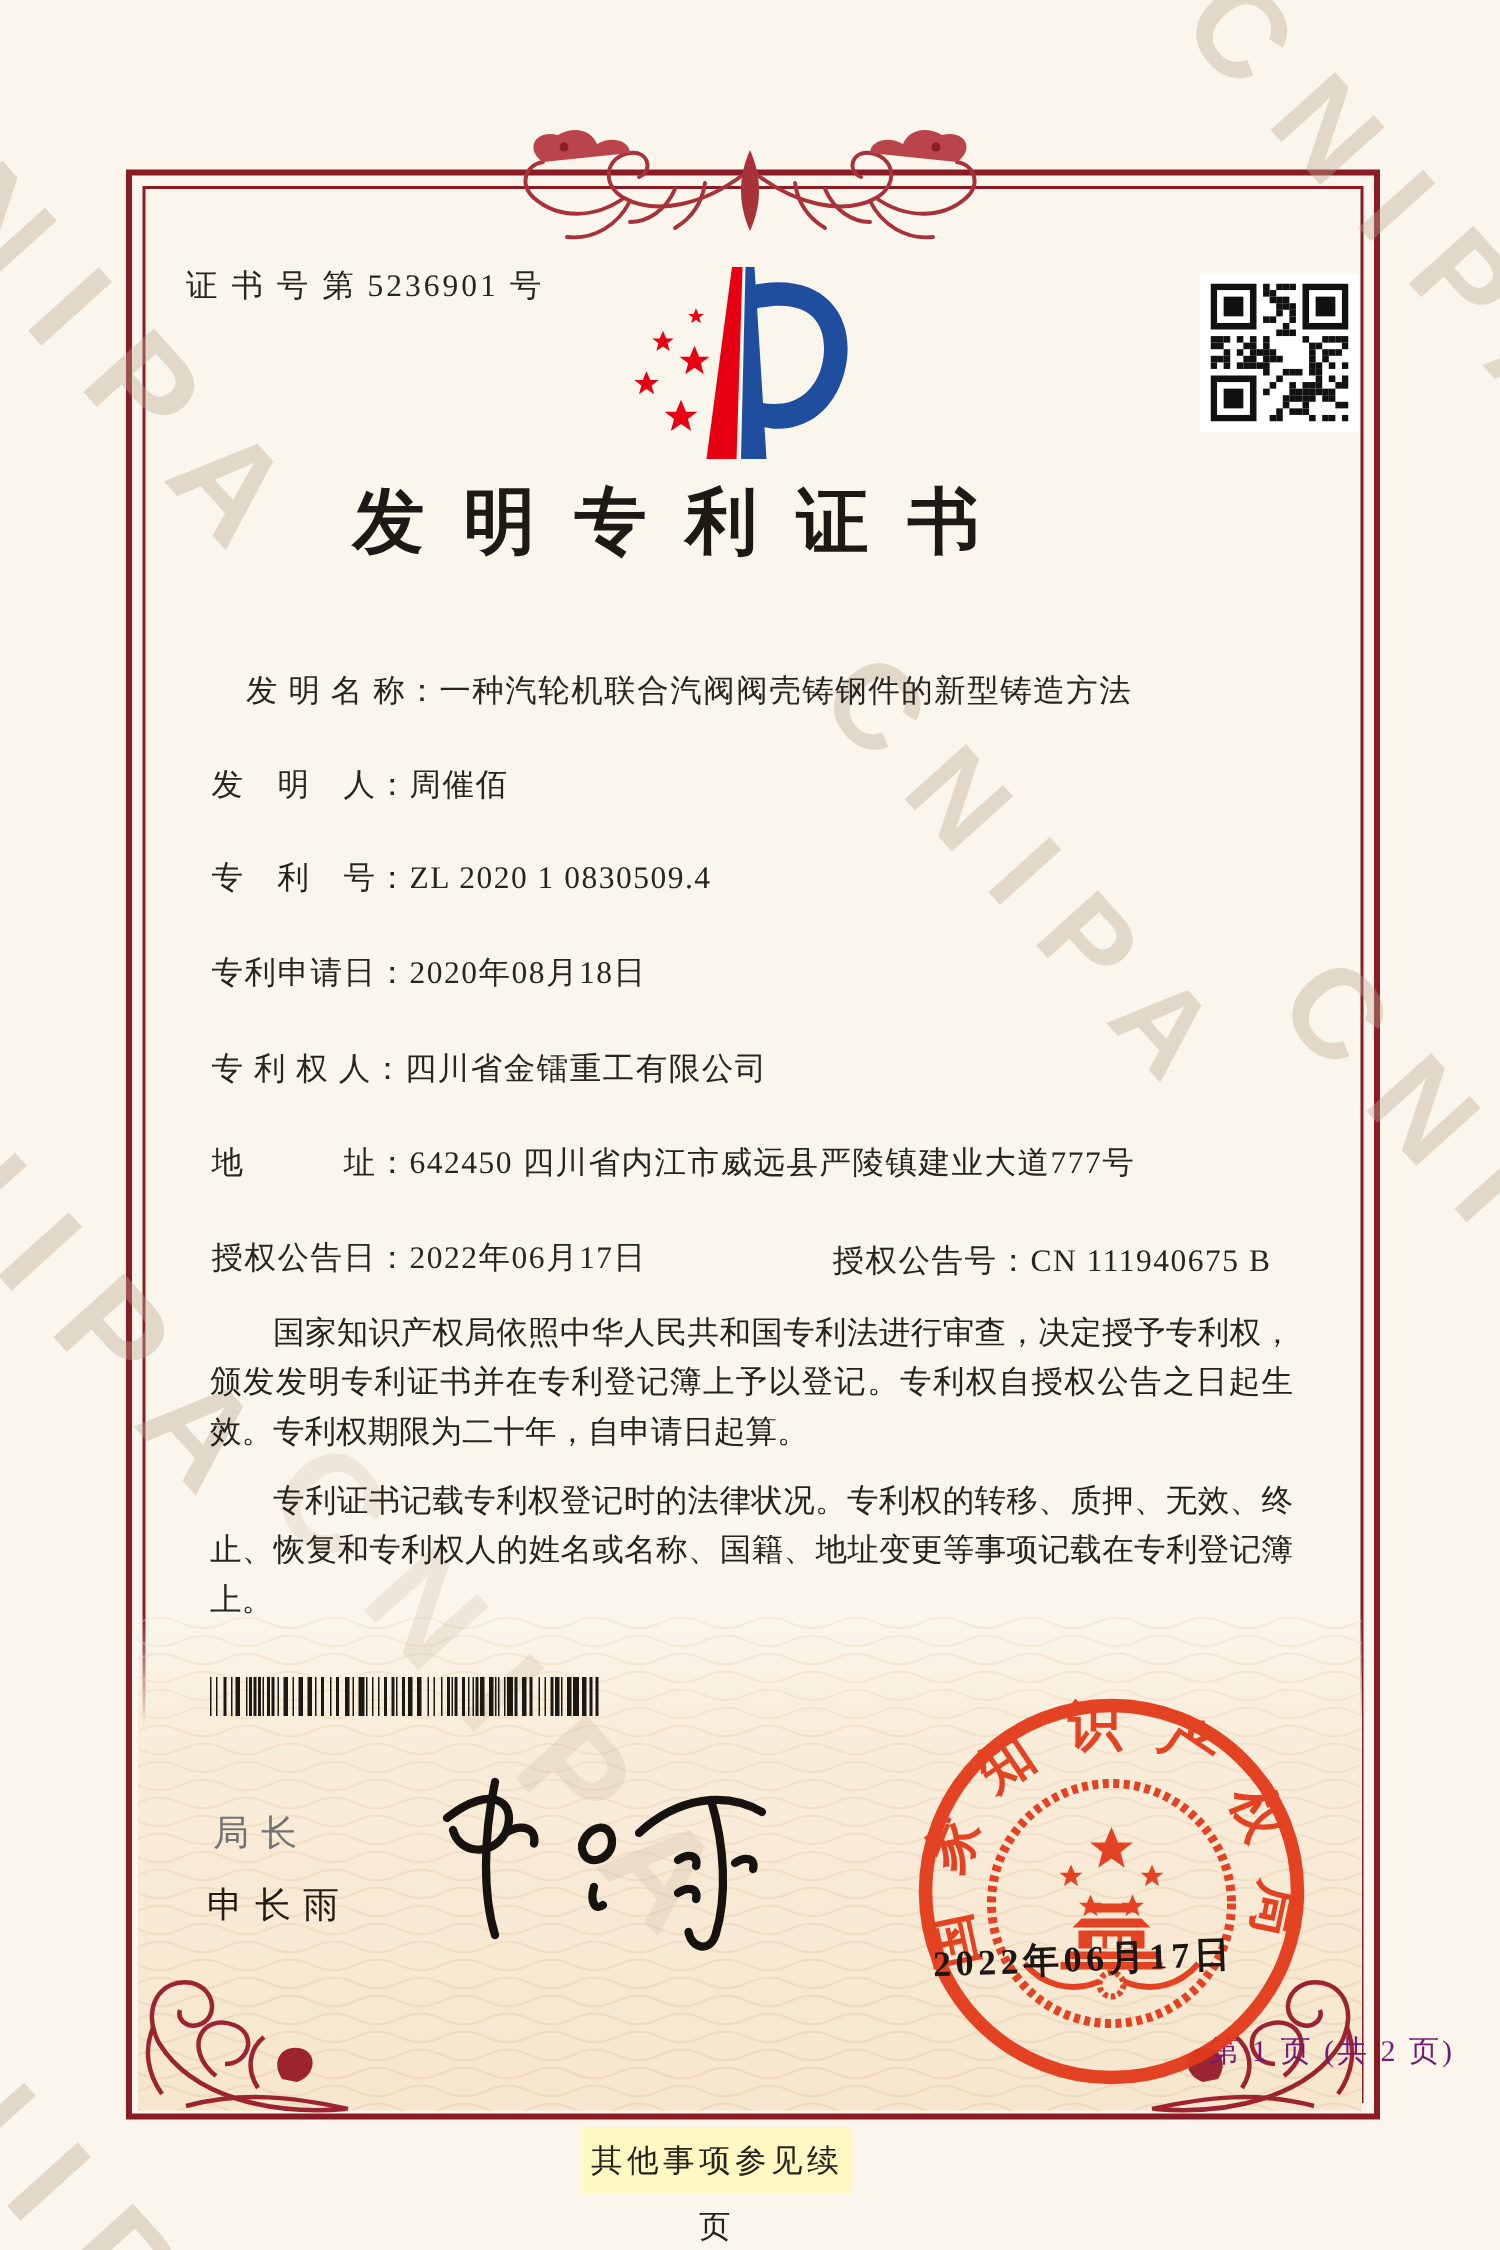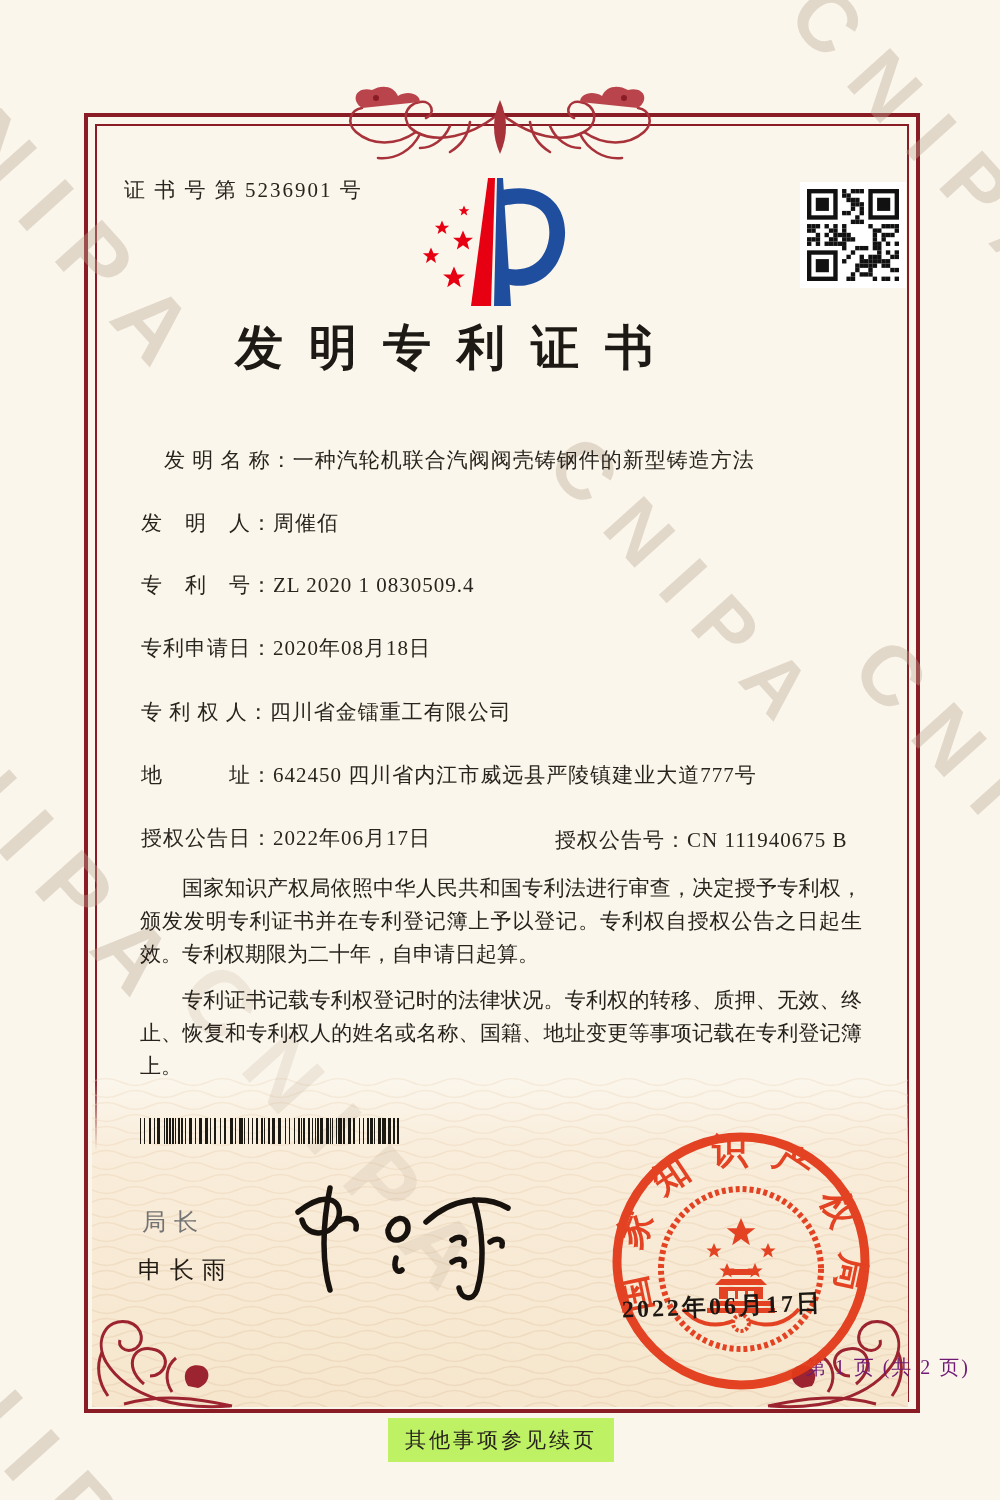--- a/index.html
+++ b/index.html
@@ -41,21 +41,21 @@
   
   .barcode{left:140px;top:1118px;z-index:4;}
   .sig-title{left:142px;top:1206px;font-size:24px;letter-spacing:8px;color:#737373;z-index:4;}
   .sig-name{left:138px;top:1254px;font-size:24px;letter-spacing:8px;color:#211b14;z-index:4;}
   .sig-script{left:278px;top:1168px;z-index:4;}
   .seal{left:609px;top:1129px;z-index:5;opacity:.95;}
   .seal-date{left:622px;top:1290px;font-size:24px;font-weight:600;color:#1c1712;
       letter-spacing:3px;transform:rotate(-2deg);z-index:6;}
   .page-note{left:0;top:1354px;width:970px;text-align:right;font-size:20px;color:#701a75;
       letter-spacing:2px;z-index:4;}
-  .footer-box{left:388px;top:1418px;width:226px;height:44px;background:#bef264;z-index:4;
+  .footer-box{left:388px;top:1418px;width:180px;height:44px;background:#fef9c3;z-index:4;
       text-align:center;line-height:44px;font-size:21px;letter-spacing:3px;color:#27221c;}
 
   .orn{z-index:3;}
 </style>
 </head>
 <body>
 
 <div class="page">
 
   <span class="wm abs" style="left:-52px;top:18px;font-size:92px;transform:rotate(48deg);">CNIPA</span>

